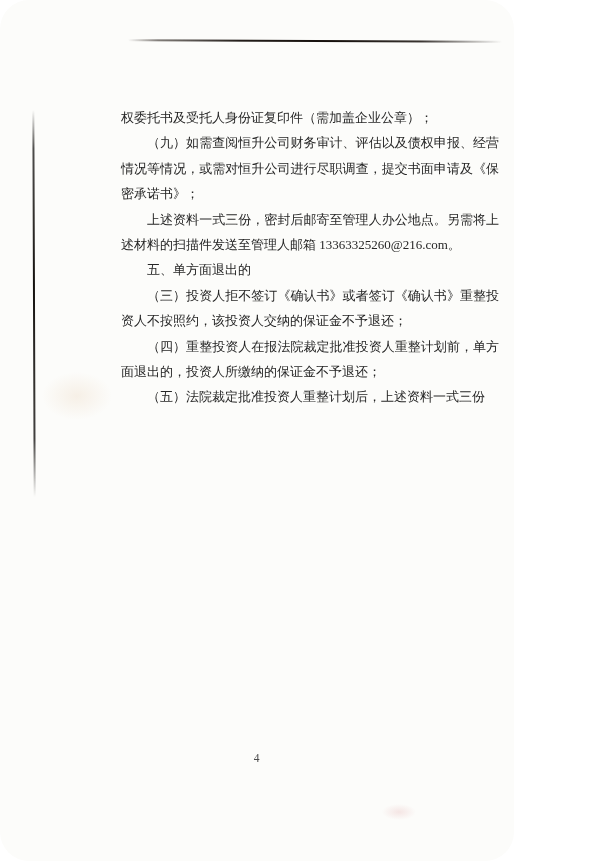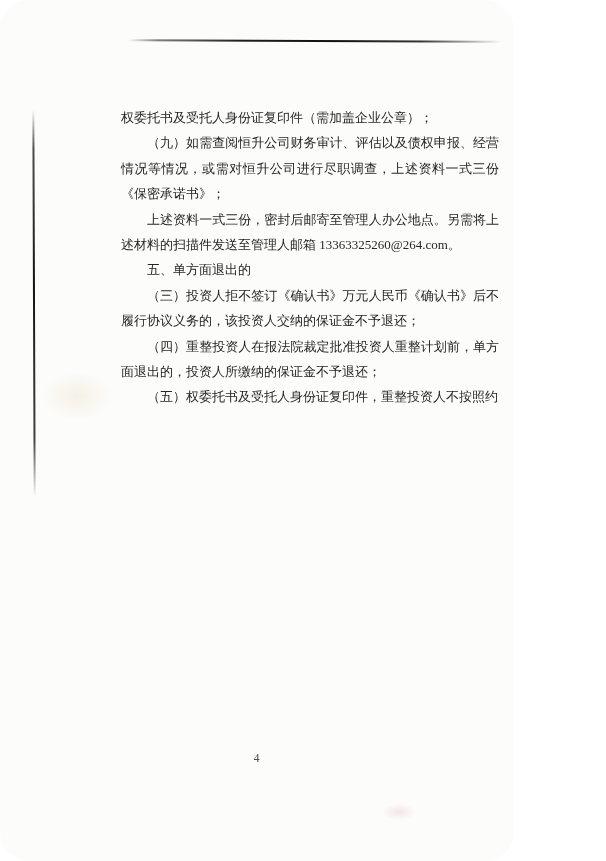--- a/index.html
+++ b/index.html
@@ -99,23 +99,23 @@
 
 <div class="page">
 
   <div class="artifact-top-line"></div>
   <div class="artifact-left-line"></div>
   <div class="smudge-left"></div>
   <div class="smudge-bottom"></div>
 
   <div class="doc-body">
     <p>权委托书及受托人身份证复印件（需加盖企业公章）；</p>
-    <p class="indent">（九）如需查阅恒升公司财务审计、评估以及债权申报、经营情况等情况，或需对恒升公司进行尽职调查，上述资料一式三份《保密承诺书》；</p>
-    <p class="indent">上述资料一式三份，密封后邮寄至管理人办公地点。另需将上述材料的扫描件发送至管理人邮箱 13363325260@264.com。</p>
+    <p class="indent">（九）如需查阅恒升公司财务审计、评估以及债权申报、经营情况等情况，或需对恒升公司进行尽职调查，提交书面申请及《保密承诺书》；</p>
+    <p class="indent">上述资料一式三份，密封后邮寄至管理人办公地点。另需将上述材料的扫描件发送至管理人邮箱 13363325260@216.com。</p>
     <p class="indent">五、单方面退出的</p>
-    <p class="indent">（三）投资人拒不签订《确认书》万元人民币《确认书》后不履行协议义务的，该投资人交纳的保证金不予退还；</p>
+    <p class="indent">（三）投资人拒不签订《确认书》或者签订《确认书》重整投资人不按照约，该投资人交纳的保证金不予退还；</p>
     <p class="indent">（四）重整投资人在报法院裁定批准投资人重整计划前，单方面退出的，投资人所缴纳的保证金不予退还；</p>
-    <p class="indent">（五）权委托书及受托人身份证复印件，重整投资人不按照约</p>
+    <p class="indent">（五）法院裁定批准投资人重整计划后，上述资料一式三份</p>
   </div>
 
   <div class="page-number">4</div>
 
 </div>
 
 </body></html>

